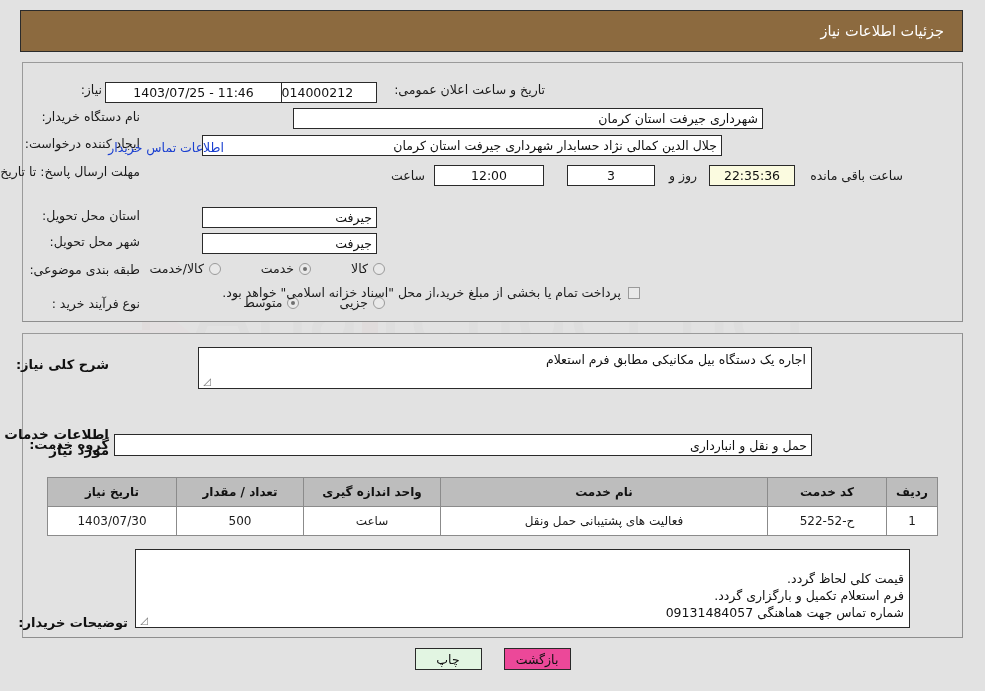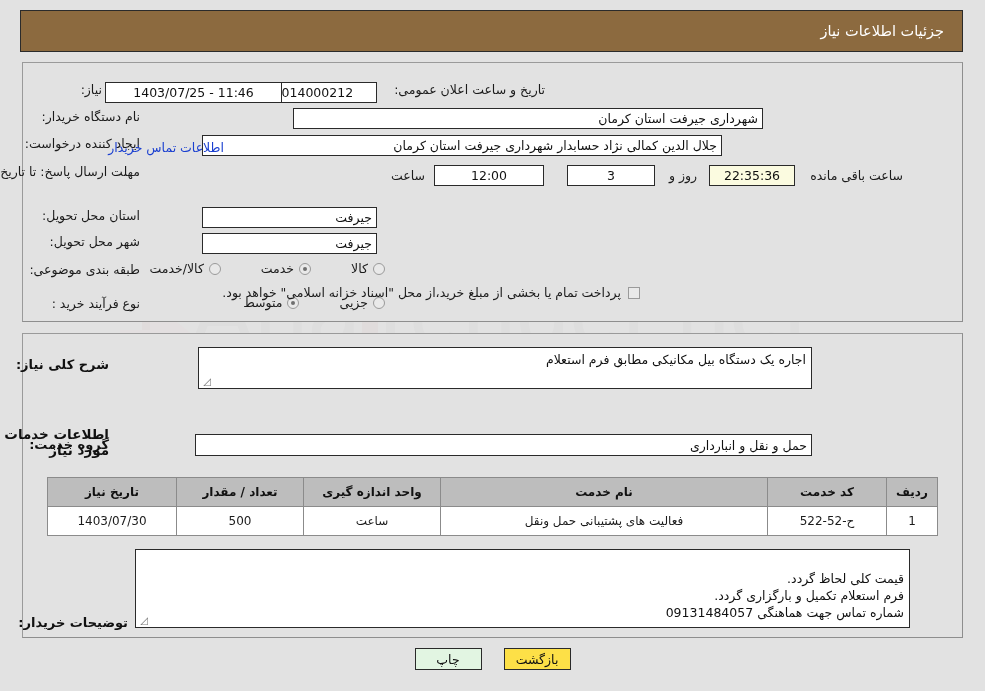--- a/index.html
+++ b/index.html
@@ -176,21 +176,21 @@
     min-width:67px;
     font-size:12.5px;
     color:#111;
     display:flex;
     align-items:center;
     justify-content:center;
     cursor:pointer;
     font-family:inherit;
     padding: 0 8px;
   }
-  .btn.back  { background:#fde047; }
+  .btn.back  { background:#ec4899; }
   .btn.print { background:#e2f5e2; }
 
   
   .wm {
     position:absolute;
     left:0; top:0;
     width:985px; height:691px;
     pointer-events:none;
     opacity:.18;
   }
@@ -299,21 +299,21 @@
 
   <span class="bold-lbl" style="position:absolute; right:876px; top:357px;">شرح کلی نیاز:</span>
   <div class="ta" style="position:absolute; right:173px; top:347px; width:614px; height:42px;">
     <span>اجاره یک دستگاه بیل مکانیکی مطابق فرم استعلام</span>
     <span class="grip">◿</span>
   </div>
 
   <span class="bold-lbl" style="position:absolute; right:876px; top:392px; font-size:13.5px;margin-top:34px;">اطلاعات خدمات مورد نیاز</span>
 
   <span class="bold-lbl" style="position:absolute; right:876px; top:437px;">گروه خدمت:</span>
-  <div class="fbox right" style="position:absolute; right:173px; top:434px; width:617px; height:22px;">حمل و نقل و انبارداری</div>
+  <div class="fbox right" style="position:absolute; right:173px; top:434px; width:698px; height:22px;">حمل و نقل و انبارداری</div>
 
   <table class="items">
     <thead>
       <tr>
         <th style="width:42px;">ردیف</th>
         <th style="width:110px;">کد خدمت</th>
         <th>نام خدمت</th>
         <th style="width:128px;">واحد اندازه گیری</th>
         <th style="width:118px;">تعداد / مقدار</th>
         <th style="width:120px;">تاریخ نیاز</th>

